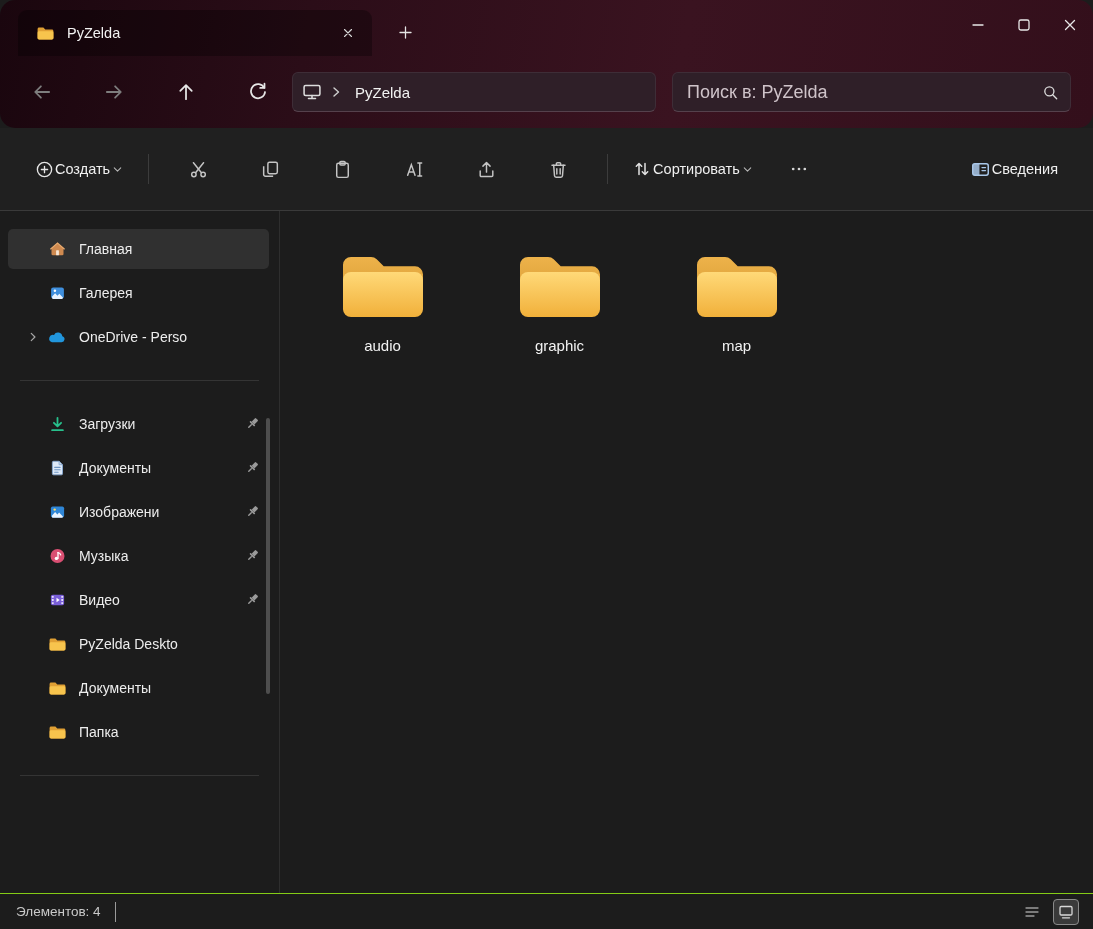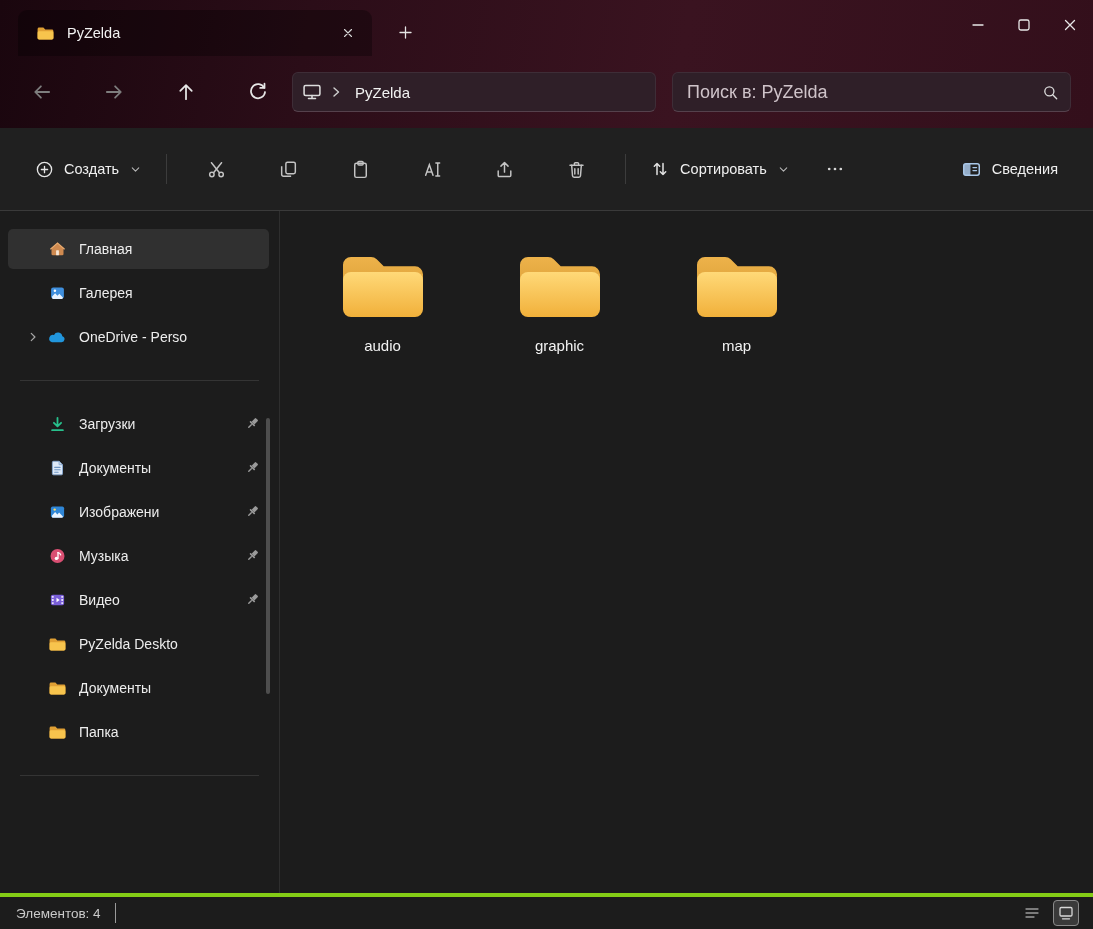--- a/index.html
+++ b/index.html
@@ -2,21 +2,21 @@
 <html><head>
 <meta charset="utf-8">
 <style>
   * { margin:0; padding:0; box-sizing:border-box; }
   html,body { width:1093px; height:929px; overflow:hidden; background:#111; }
   body { font-family:"Liberation Sans", sans-serif; color:#fff; }
 
   .window { width:1093px; height:929px; display:flex; flex-direction:column; background:#1c1c1c; }
 
   
-  .top-chrome { background:linear-gradient(100deg,#1a060e 0%, #2b0d18 28%, #3a1320 62%, #330f1b 100%); }
+  .top-chrome { background:linear-gradient(100deg,#1a060e 0%, #2b0d18 28%, #3a1320 62%, #330f1b 100%);border-radius:15px; }
 
   .titlebar { height:56px; display:flex; align-items:flex-end; position:relative; }
   .tab { height:46px; width:354px; margin-left:18px; background:rgba(0,0,0,.30);
          border-radius:9px 9px 0 0; display:flex; align-items:center; padding:0 10px 0 18px; gap:12px; }
   .tab-title { flex:1; font-size:14.5px; color:#f2f2f2; }
   .icon-btn { display:flex; align-items:center; justify-content:center; background:none; border:none; cursor:pointer; }
   .tab-close { width:28px; height:28px; border-radius:4px; }
   .newtab { width:34px; height:34px; margin-left:16px; margin-bottom:7px; border-radius:4px; }
   .win-controls { position:absolute; right:0; top:0; display:flex; }
   .win-btn { width:46px; height:50px; }
@@ -26,21 +26,21 @@
   .nav-btn:last-of-type { margin-right:0; }
   .field { background:#2f1f28; border:1px solid #3e2d37; border-bottom-color:#55414c; border-radius:6px; height:40px; }
   .address-bar { width:364px; margin-left:14px; display:flex; align-items:center; padding:0 8px; gap:4px; }
   .address-text { font-size:15px; color:#f2f2f2; padding-left:6px; }
   .search-bar { flex:1; margin-left:16px; margin-right:6px; display:flex; align-items:center; padding:0 10px 0 14px; }
   .search-input { flex:1; background:transparent; border:none; outline:none; color:#e5e5e5; font-size:18px; font-family:"Liberation Sans",sans-serif; }
   .search-input::placeholder { color:#cfc3c9; opacity:1; }
 
   
   .toolbar { height:83px; background:#202020; border-bottom:1px solid #3a3a3a; display:flex; align-items:center; padding:0 24px; }
-  .pill-btn { display:flex; align-items:center; gap:10px; padding:9px 11px; border-radius:5px; color:#f0f0f0; font-size:14.5px; }
+  .pill-btn { display:flex; align-items:center; gap:1px; padding:9px 11px; border-radius:5px; color:#f0f0f0; font-size:14.5px; }
   .tool-sep { width:1px; height:30px; background:#3c3c3c; margin:0 13px; }
   .tool-btn { width:44px; height:44px; border-radius:5px; margin:0 14px; }
   .more-btn { width:40px; height:40px; border-radius:5px; margin-left:14px; }
   .spacer { flex:1; }
 
   
   .main { flex:1; min-height:0; display:flex; }
   .sidebar { width:280px; border-right:1px solid #2e2e2e; padding-top:14px; position:relative; }
   .side-item { height:40px; margin:4px 10px 4px 8px; border-radius:5px; display:flex; align-items:center; padding:0 6px 0 12px; }
   .side-item.selected { background:#303030; }
@@ -50,21 +50,21 @@
   .pin { width:20px; display:flex; align-items:center; justify-content:center; flex:none; }
   .side-divider { height:1px; background:#343434; margin:23px 20px; }
   .sidebar-scrollbar { position:absolute; right:9px; top:207px; width:4px; height:276px; background:#4e4e4e; border-radius:2px; }
 
   .content { flex:1; padding:36px 0 0 38px; }
   .folders-row { display:flex; gap:48px; }
   .folder-item { width:129px; display:flex; flex-direction:column; align-items:center; }
   .folder-name { margin-top:12px; font-size:15px; color:#f2f2f2; }
 
   
-  .statusbar { height:36px; display:flex; align-items:center; padding:0 14px 0 16px; border-top:4px solid #84cc16; }
+  .statusbar { height:36px; display:flex; align-items:center; padding:0 14px 0 16px; border-top:1px solid #84cc16; }
   .status-text { font-size:13.5px; color:#c9c9c9; }
   .status-caret { width:1.5px; height:20px; background:#9a9a9a; margin-left:14px; }
   .view-btn { width:26px; height:26px; border-radius:4px; margin-left:8px; }
   .view-btn.selected { border:1px solid #8a8a8a; background:#3a3a3a; }
 </style>
 </head>
 <body>
 
 <svg width="0" height="0" style="position:absolute" aria-hidden="true">
   <defs>

